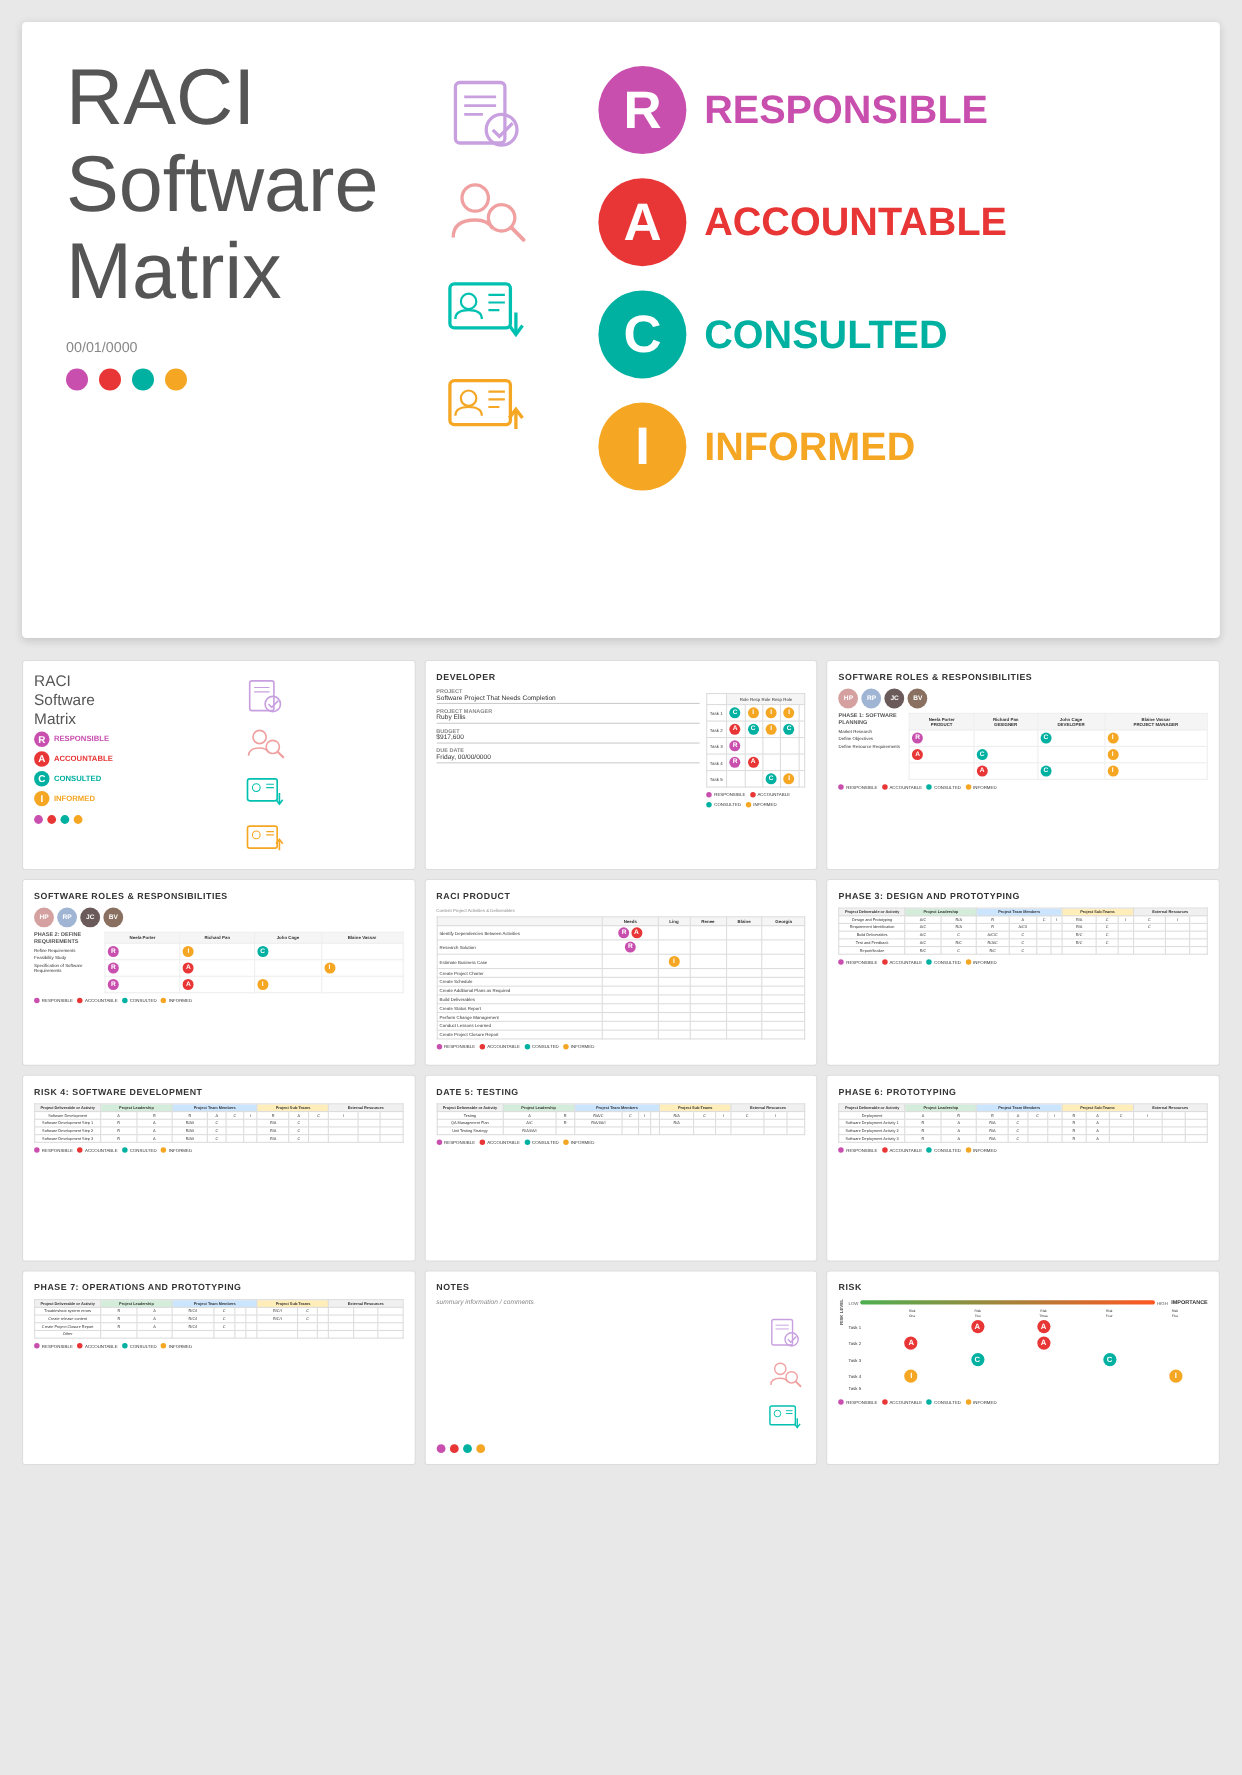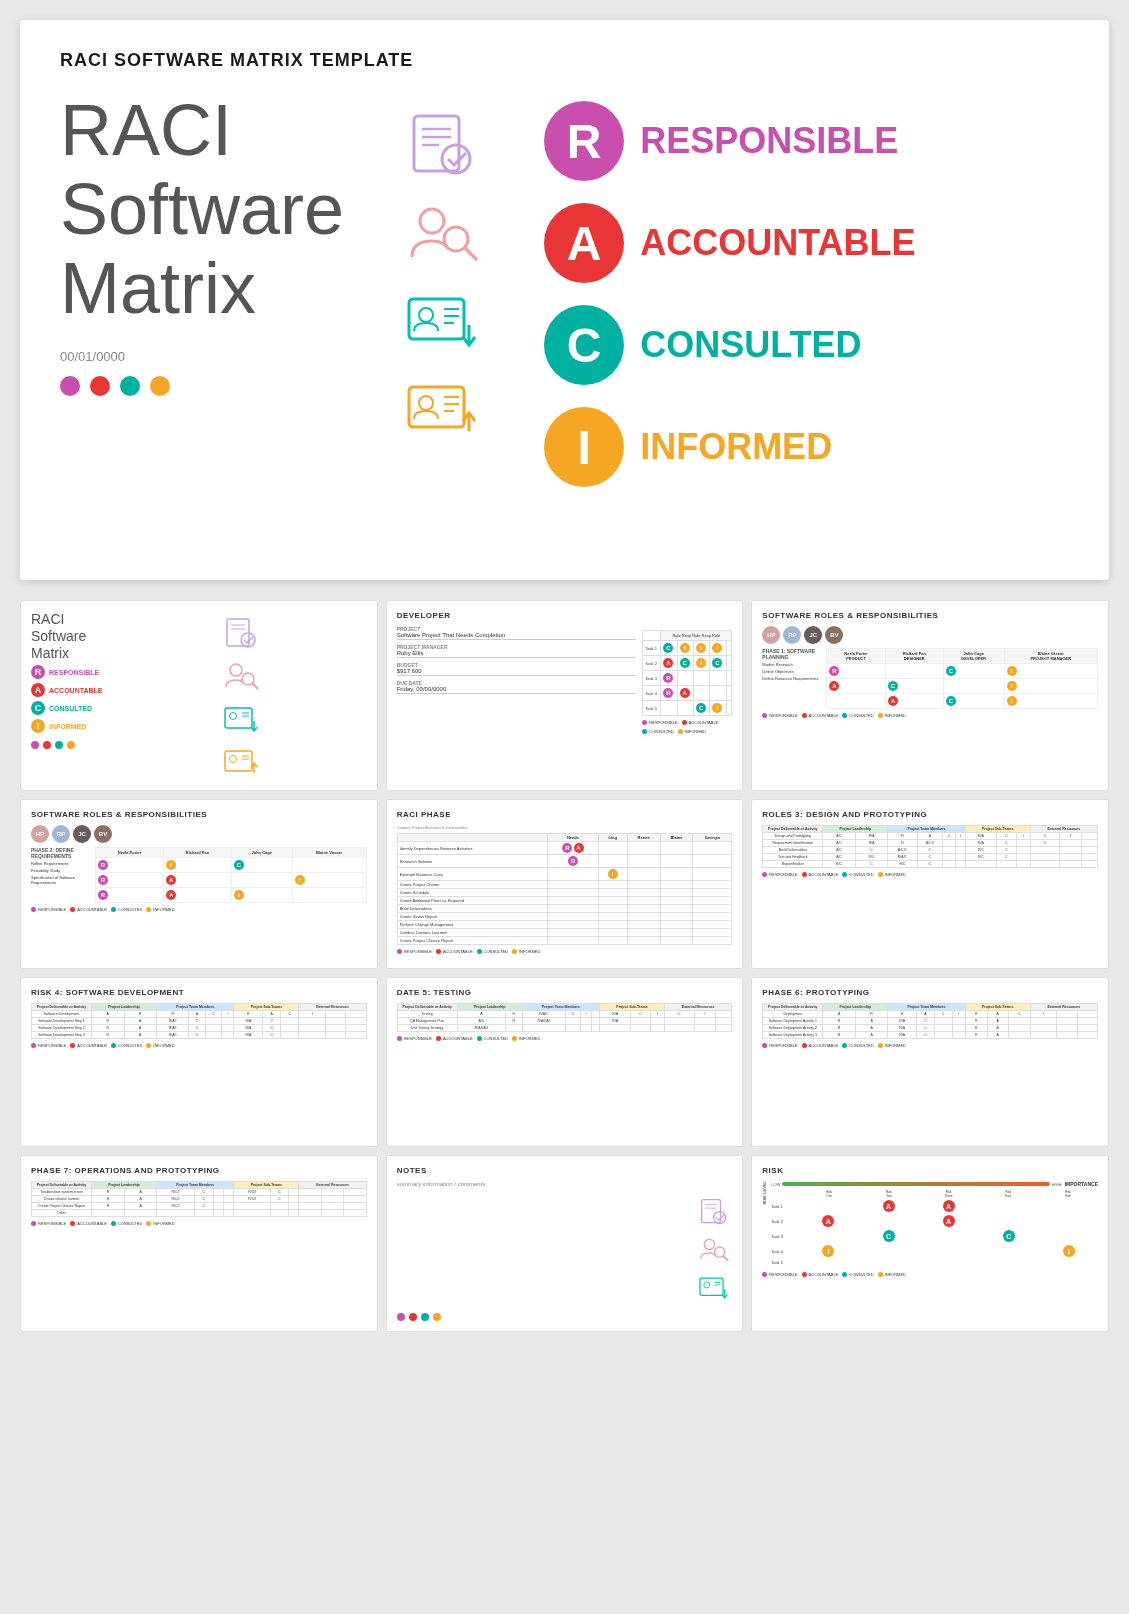--- a/index.html
+++ b/index.html
@@ -351,21 +351,20 @@
       font-size: 6px;
       color: #fff;
       font-weight: bold;
       overflow: hidden;
     }
   </style>
 </head>
 <body>
 
 <div class="main-slide">
-  <div class="main-title">RACI SOFTWARE MATRIX TEMPLATE</div>
 
   <div class="main-content">
 
     <div class="left-section">
       <div class="raci-big-title">
         RACI<br>Software<br>Matrix
       </div>
       <div class="date-text">00/01/0000</div>
       <div class="color-dots">
         <div class="dot" style="background:#c94faf;"></div>
@@ -792,21 +791,21 @@
           <span>CONSULTED</span>
         </div>
       <div class="legend-item">
           <div class="legend-dot" style="background:#f5a623;"></div>
           <span>INFORMED</span>
         </div>
     </div>
   </div>
 
   <div class="thumb">
-    <div class="thumb-title">RACI PHASE</div>
+    <div class="thumb-title">RACI PRODUCT</div>
     <div style="font-size:4px;color:#888;margin-bottom:3px;">Content Project Activities &amp; Deliverables</div>
     <table class="raci-matrix-table">
       <tbody>
           <tr>
         <th></th>
         <th>Needs</th>
             <th>Ling</th>
             <th>Renee</th>
             <th>Blaine</th>
             <th>Georgia</th>
@@ -918,21 +917,21 @@
           <span>CONSULTED</span>
         </div>
       <div class="legend-item">
           <div class="legend-dot" style="background:#f5a623;"></div>
           <span>INFORMED</span>
         </div>
     </div>
   </div>
 
   <div class="thumb">
-    <div class="thumb-title">ROLES 3: DESIGN AND PROTOTYPING</div>
+    <div class="thumb-title">PHASE 3: DESIGN AND PROTOTYPING</div>
     <table class="phase-table">
       <tbody>
           <tr>
         <th style="width:60px;">Project Deliverable or Activity</th>
         <th class="green-header" colspan="2">Project Leadership</th>
         <th class="blue-header" colspan="4">Project Team Members</th>
         <th class="orange-header" colspan="3">Project Sub-Teams</th>
         <th colspan="3">External Resources</th>
       </tr>
       <tr>

